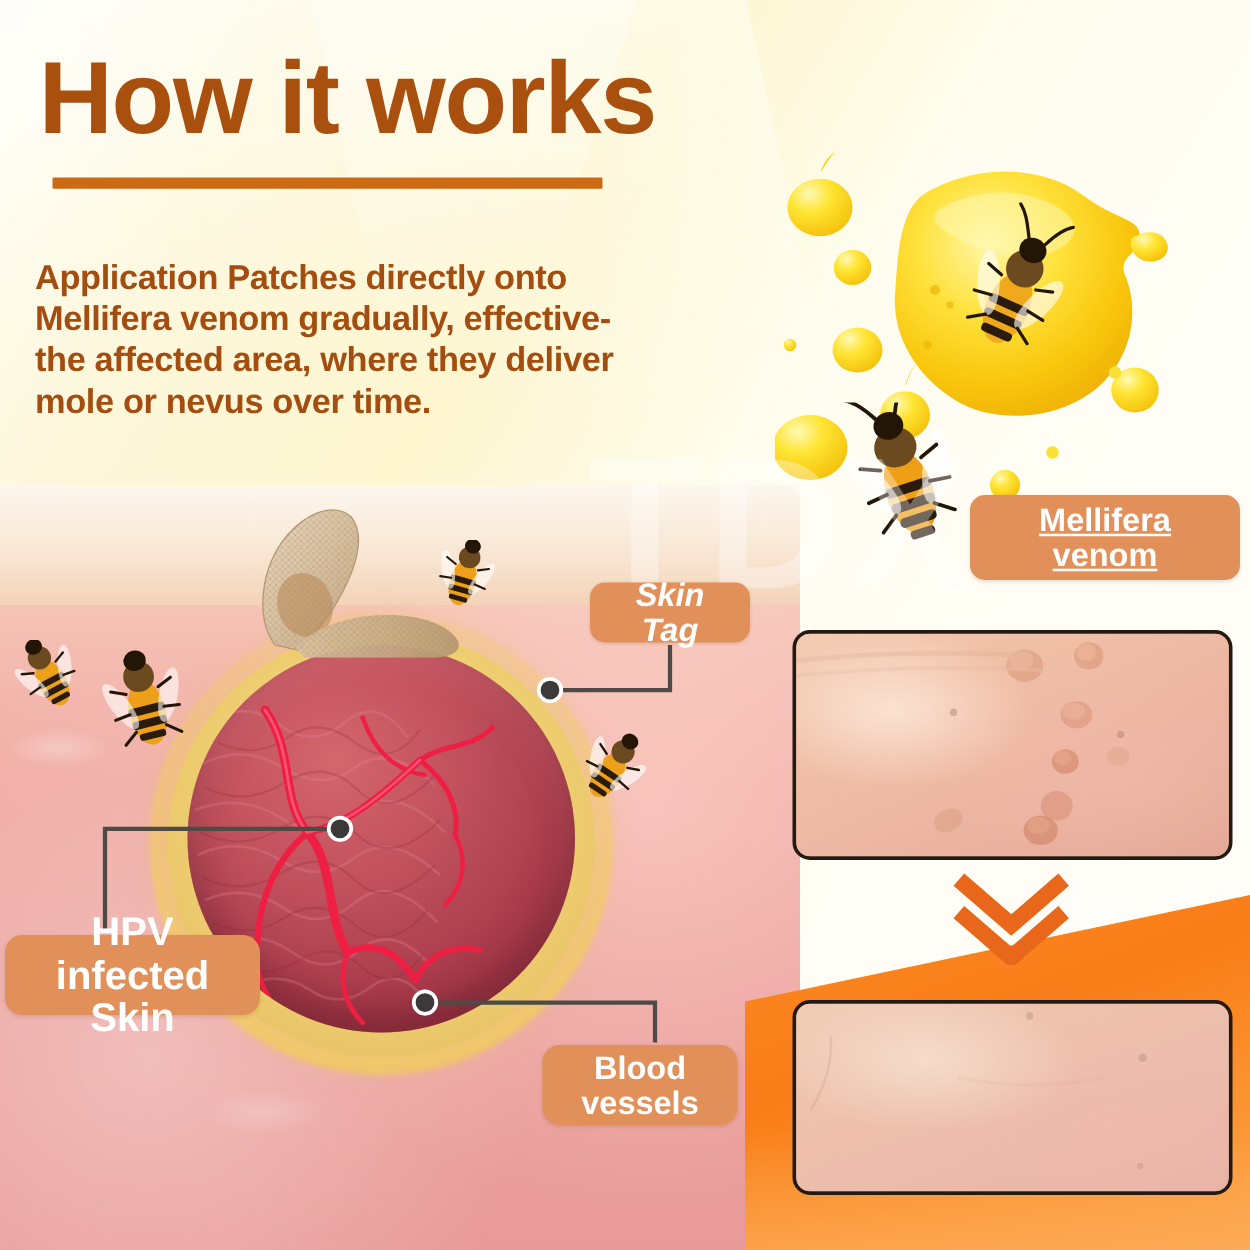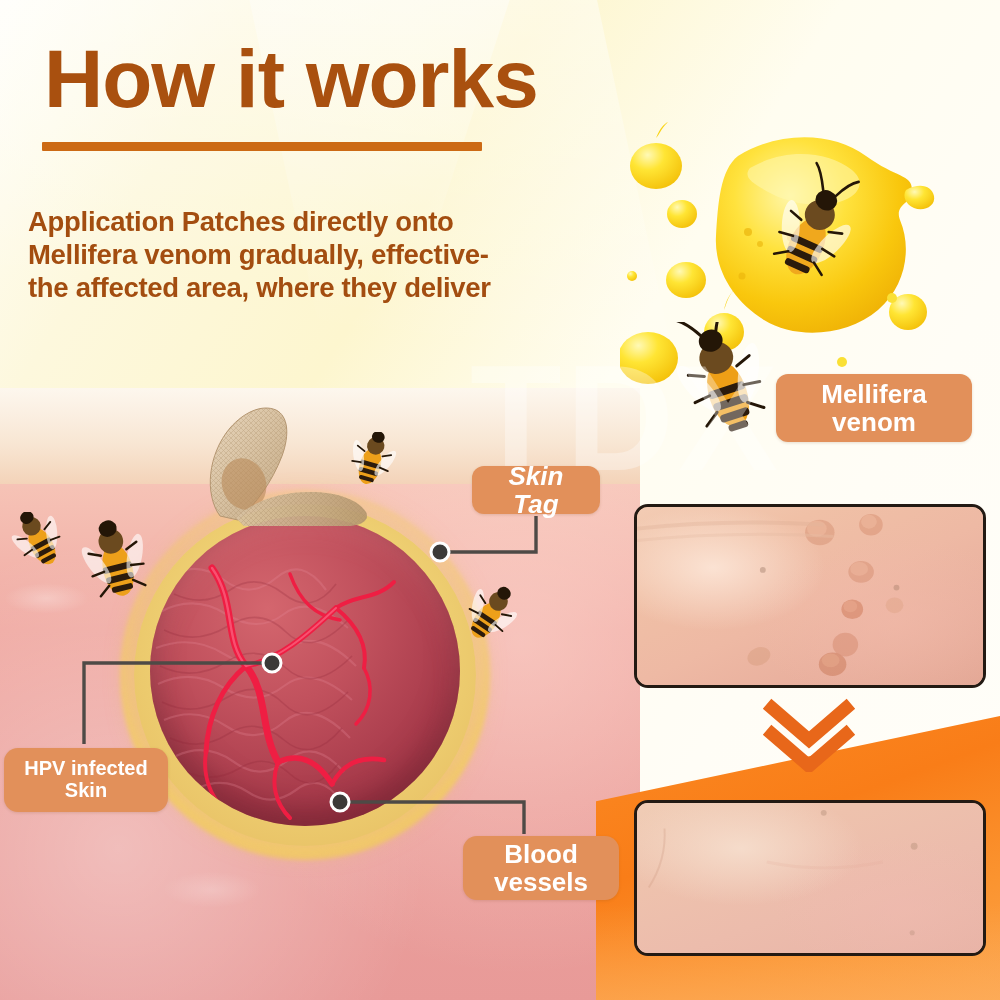--- a/index.html
+++ b/index.html
@@ -77,21 +77,21 @@
   .mole-texture { position:absolute; inset:0; opacity:.55; }
 
   
   .patch { position:absolute; left:186px; top:398px; width:188px; height:130px; }
 
   
   .honey-zone { position:absolute; left:620px; top:120px; width:380px; height:300px; }
 
   
   .headline {
-    position:absolute; left:44px; top:38px;
+    position:absolute; left:31px; top:38px;
     font-size:82px; line-height:1; font-weight:bold;
     color:#a9500f; letter-spacing:-1px;
     text-shadow:0 1px 0 rgba(255,255,255,.4);
   }
   .headline-rule {
     position:absolute; left:42px; top:142px; width:440px; height:9px;
     background:#cc6a14; border-radius:1px;
   }
 
   
@@ -109,23 +109,23 @@
     color:#ffffff;
     font-weight:bold;
     border-radius:12px;
     display:flex; align-items:center; justify-content:center;
     text-align:center;
     line-height:1.08;
     box-shadow:0 1px 3px rgba(120,70,30,.18);
     padding:6px 14px;
   }
   .badge-skin-tag { left:472px; top:466px; width:128px; height:48px; font-size:26px;font-style:italic; }
-  .badge-mellifera { left:776px; top:374px; width:196px; height:68px; font-size:26px; }
-  .badge-hpv { left:4px; top:748px; width:164px; height:64px; font-size:20px; border-radius:14px; }
-  .badge-blood { left:463px; top:836px; width:156px; height:64px; font-size:26px; border-radius:14px; }
+  .badge-mellifera { left:776px; top:396px; width:216px; height:68px; font-size:26px;text-decoration:underline; }
+  .badge-hpv { left:4px; top:748px; width:204px; height:64px; font-size:32px; border-radius:14px; }
+  .badge-blood { left:434px; top:836px; width:156px; height:64px; font-size:26px; border-radius:14px; }
 
   
   .callouts { position:absolute; inset:0; pointer-events:none; }
 
   
   .photo-panel {
     position:absolute;
     border:3px solid #231a13;
     border-radius:14px;
     overflow:hidden;
@@ -495,20 +495,21 @@
     </svg>
   </div>
 
   <div class="headline">How it works</div>
   <div class="headline-rule"></div>
 
   <div class="bodycopy">
     <p>Application Patches directly onto</p>
     <p>Mellifera venom gradually, effective-</p>
     <p>the affected area, where they deliver</p>
+    <p>mole or nevus over time.</p>
   </div>
 
   <div class="badge badge-skin-tag">
     <span>Skin Tag</span>
   </div>
 
   <div class="badge badge-mellifera">
     <span>
       <span>Mellifera</span><br>
       <span>venom</span>

